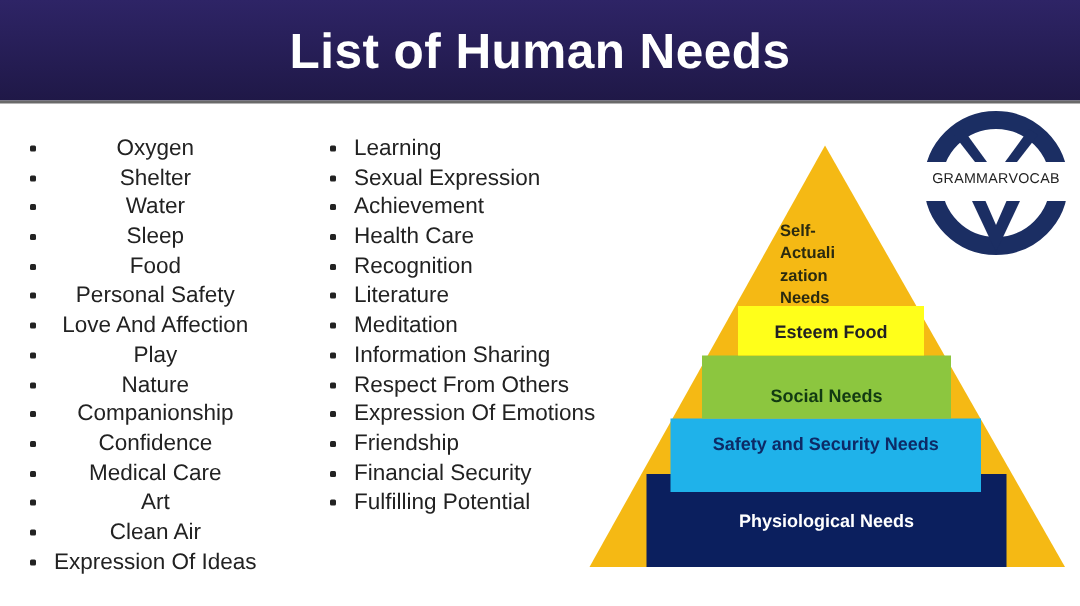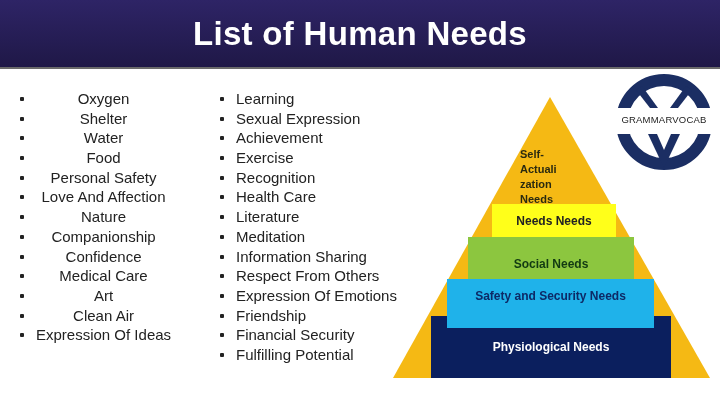--- a/index.html
+++ b/index.html
@@ -24,38 +24,39 @@
 <body>
 
 <div class="header">
   <h1>List of Human Needs</h1>
 </div>
 
 <ul class="needs" id="col1">
     <li>Oxygen</li>
     <li>Shelter</li>
     <li>Water</li>
+    <li>Sleep</li>
     <li>Food</li>
     <li>Personal Safety</li>
     <li>Love And Affection</li>
+    <li>Play</li>
     <li>Nature</li>
     <li>Companionship</li>
     <li>Confidence</li>
     <li>Medical Care</li>
     <li>Art</li>
     <li>Clean Air</li>
     <li>Expression Of Ideas</li>
   </ul>
 <ul class="needs" id="col2">
     <li>Learning</li>
     <li>Sexual Expression</li>
     <li>Achievement</li>
-    <li>Exercise</li>
+    <li>Health Care</li>
     <li>Recognition</li>
-    <li>Health Care</li>
     <li>Literature</li>
     <li>Meditation</li>
     <li>Information Sharing</li>
     <li>Respect From Others</li>
     <li>Expression Of Emotions</li>
     <li>Friendship</li>
     <li>Financial Security</li>
     <li>Fulfilling Potential</li>
   </ul>
 
@@ -66,21 +67,21 @@
   <rect x="468" y="237" width="166" height="42" fill="#8cc63f"></rect>
   <rect x="492" y="204" width="124" height="33" fill="#ffff1a"></rect>
 </svg>
 
 <div class="apex-label">
   <div>Self-</div>
   <div>Actuali</div>
   <div>zation</div>
   <div>Needs</div>
 </div>
-<div class="box" style="left:492px;top:204px;width:124px;height:33px;color:#222;">Needs Needs</div>
+<div class="box" style="left:492px;top:204px;width:124px;height:33px;color:#222;">Esteem Food</div>
 <div class="box" style="left:468px;top:237px;width:166px;height:54px;color:#123a12;">Social Needs</div>
 <div class="box" style="left:447px;top:279px;width:207px;height:33px;color:#0d2a66;">Safety and Security Needs</div>
 <div class="box" style="left:431px;top:328px;width:240px;height:38px;color:#ffffff;">Physiological Needs</div>
 
 <div class="logo">
   <svg width="104" height="100" viewBox="0 0 104 100">
     <circle cx="52" cy="50" r="42" fill="none" stroke="#1b2e63" stroke-width="12"></circle>
     <rect x="0" y="36" width="104" height="26" fill="#ffffff"></rect>
     <polygon points="30,14 46,36 38,36 24,18" fill="#1b2e63"></polygon>
     <polygon points="74,14 58,36 66,36 80,18" fill="#1b2e63"></polygon>

